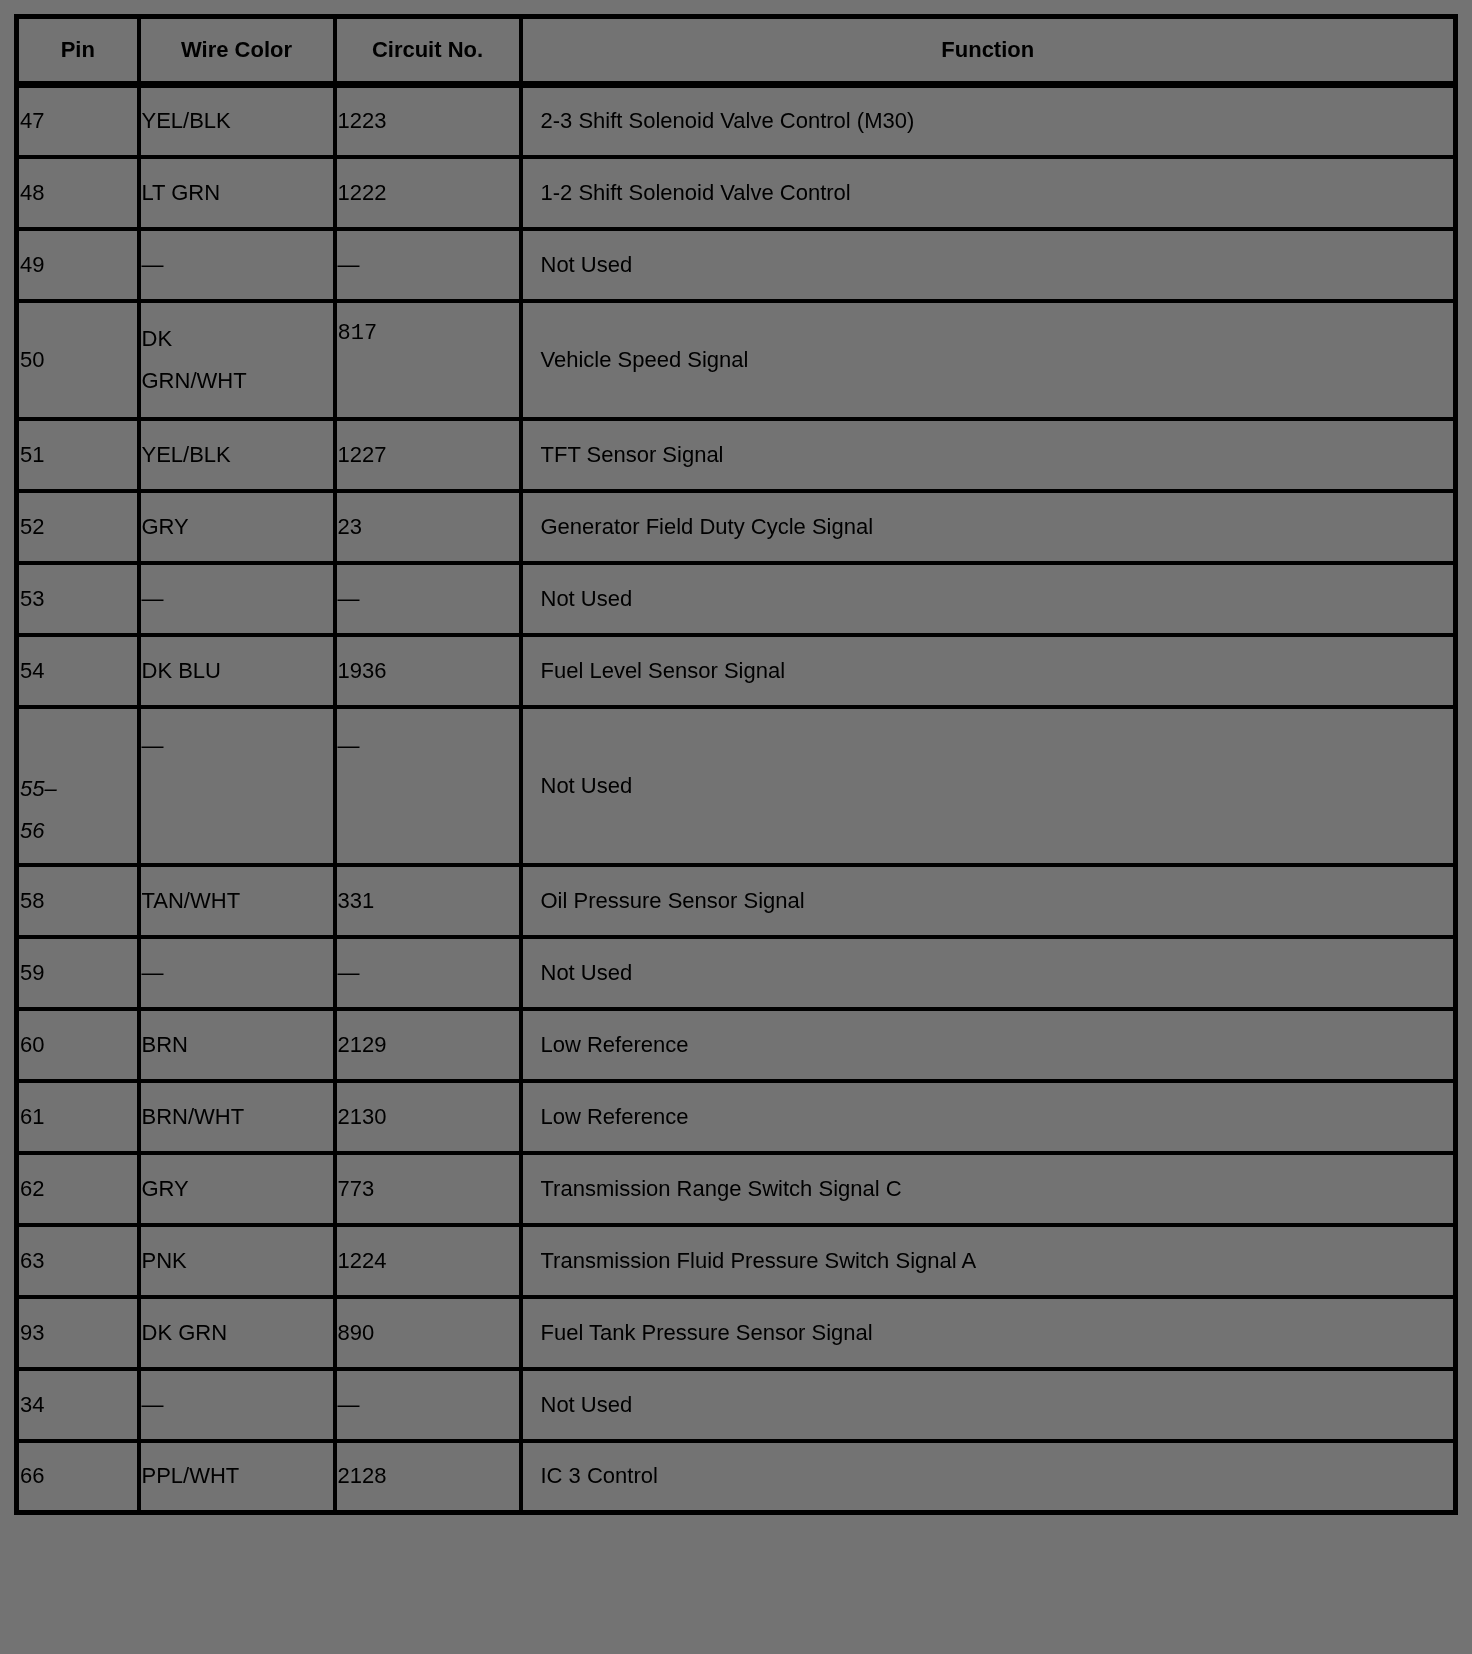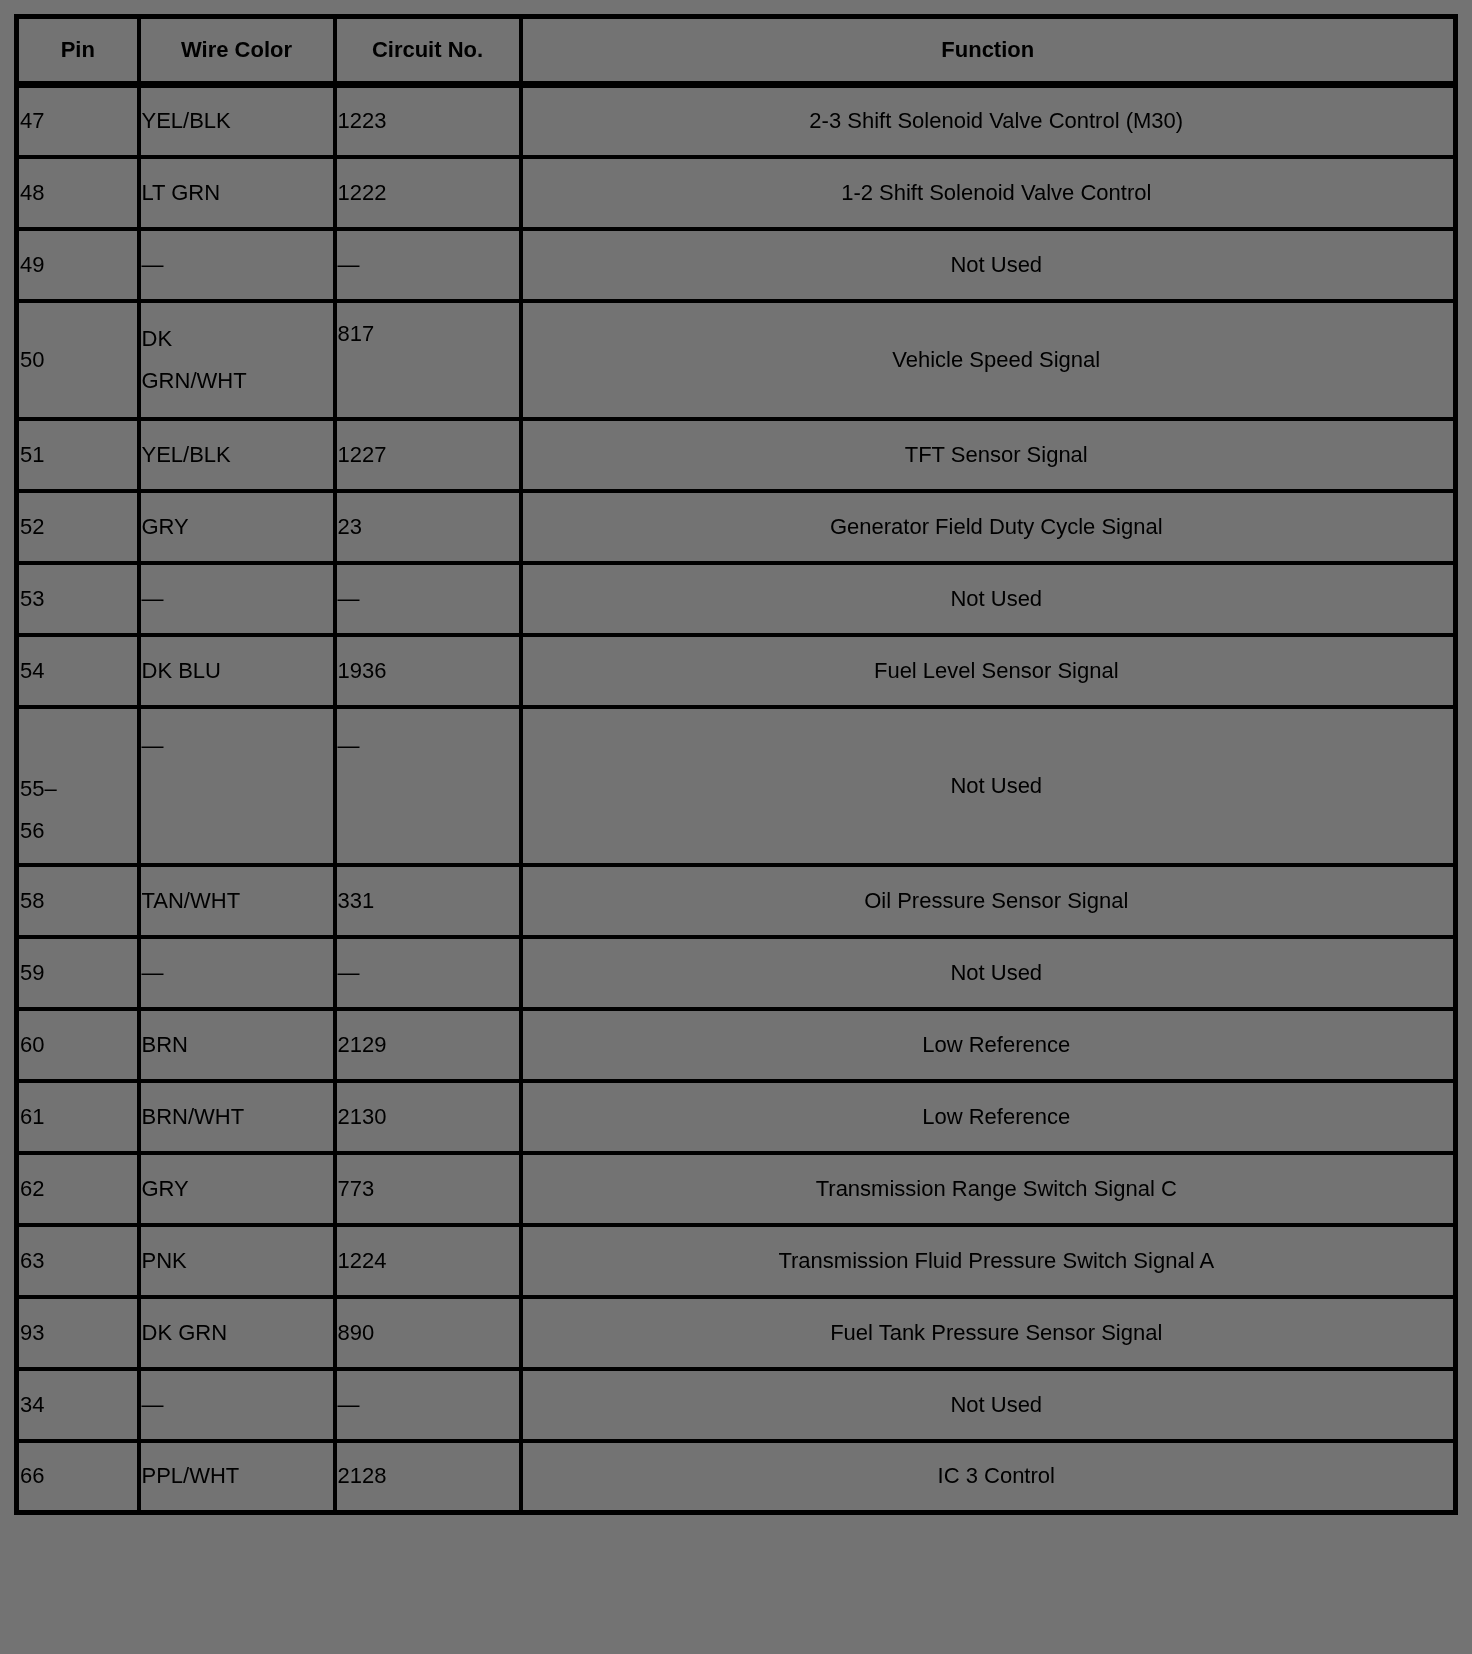--- a/index.html
+++ b/index.html
@@ -40,41 +40,43 @@
     text-align: center;
     border-bottom: 7px solid #000000;
   }
   tbody tr { height: 72px; }
 
   td.pin, td.wire, td.circuit {
     white-space: pre-line;
     line-height: 1.9;
   }
   td.func {
-    text-align: center;
+    text-align: left;
     padding-left: 18px;
     line-height: 1.35;
   }
 
   
   tr.row-tall-50 { height: 118px; }
   tr.row-tall-50 td.circuit {
     vertical-align: top;
     padding-top: 10px;
+    font-family: Liberation Mono, monospace;
   }
 
   
   tr.row-tall-5556 { height: 158px; }
   tr.row-tall-5556 td.wire,
   tr.row-tall-5556 td.circuit {
     vertical-align: top;
     padding-top: 16px;
   }
   tr.row-tall-5556 td.pin {
     padding-top: 50px;
+    font-style: italic;
   }
 </style>
 </head>
 <body>
 
 <div class="page">
   <table class="pinout">
     <colgroup>
       <col class="c-pin">
         <col class="c-wire">

